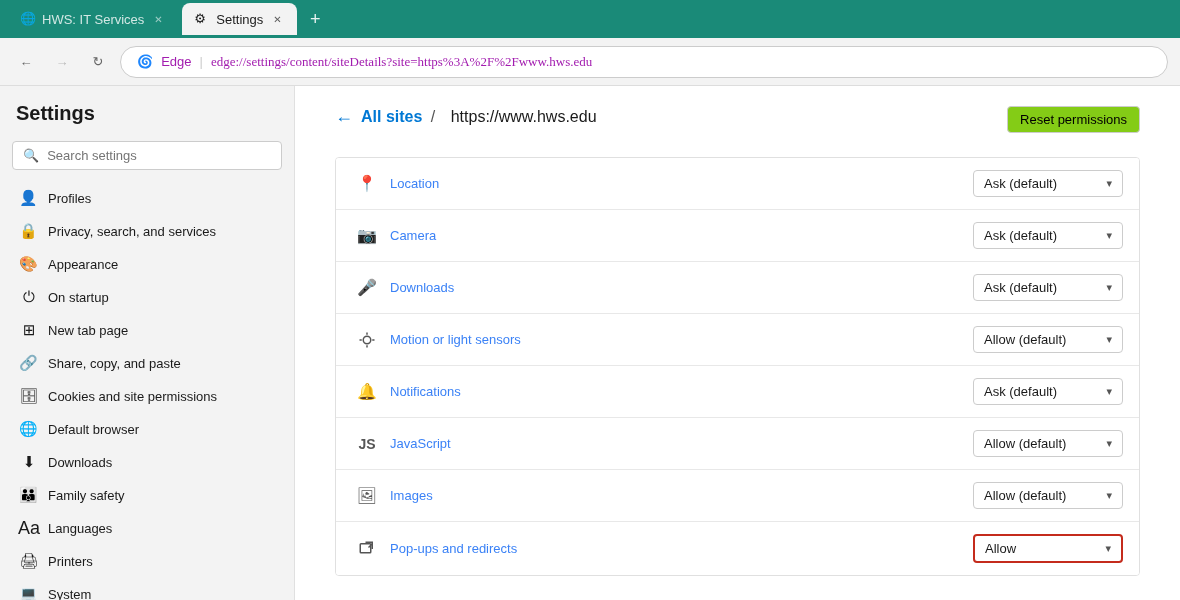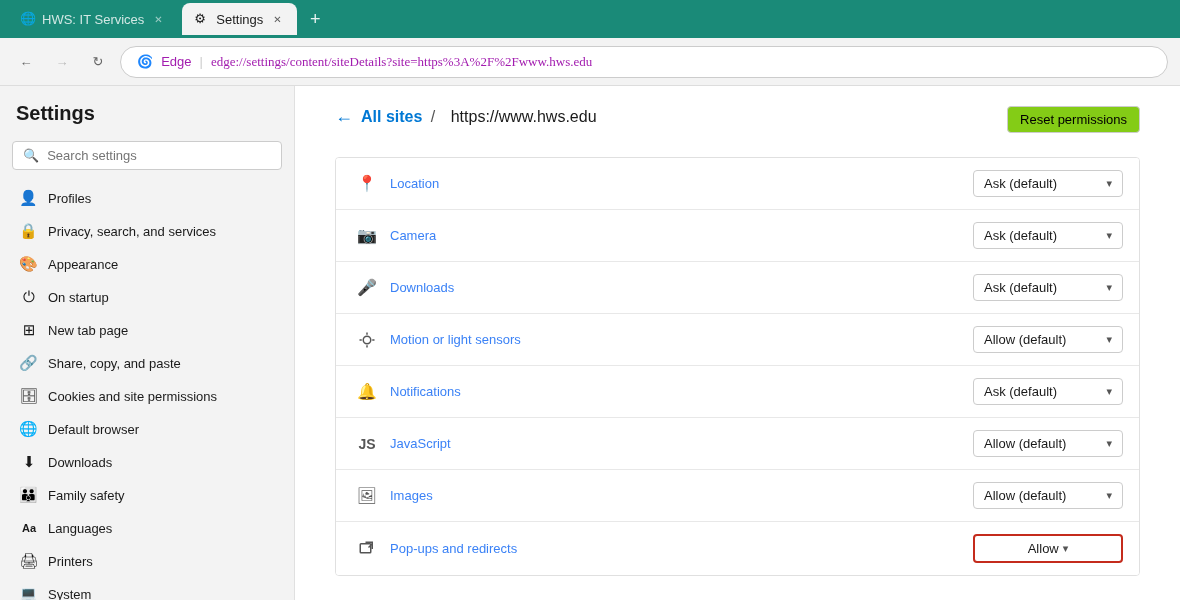--- a/index.html
+++ b/index.html
@@ -45,21 +45,21 @@
     .reset-btn { float: right; padding: 5px 12px; background: #84cc16; border: 1px solid #ccc; border-radius: 4px; cursor: pointer; font-size: 13px; margin-bottom: 10px; }
     .clearfix::after { content: ''; display: block; clear: both; }
 
     
     .permission-table { width: 100%; border: 1px solid #e0e0e0; border-radius: 4px; overflow: hidden; margin-top: 10px; }
     .perm-row { display: flex; align-items: center; padding: 12px 16px; border-bottom: 1px solid #e8e8e8; background: white; }
     .perm-row:last-child { border-bottom: none; }
     .perm-icon { width: 30px; display: flex; align-items: center; justify-content: center; color: #555; font-size: 16px; flex-shrink: 0; }
     .perm-label { flex: 1; font-size: 13px; color: #3b82f6; padding-left: 8px; }
     .perm-select { display: flex; align-items: center; gap: 4px; padding: 5px 10px; border: 1px solid #ccc; border-radius: 4px; background: white; cursor: pointer; font-size: 13px; min-width: 150px; justify-content: space-between; }
-    .perm-select.highlighted { border: 2px solid #c42b1c; justify-content: center; }
+    .perm-select.highlighted { border: 2px solid #c42b1c; }
     .chevron-down { font-size: 11px; color: #555; }
   </style>
 </head>
 <body>
 
 <div class="browser-chrome">
   <div class="tab inactive">
     <span class="tab-favicon">🌐</span>
     <span>HWS: IT Services</span>
     <span class="tab-close">✕</span>
@@ -128,21 +128,21 @@
     </div>
     <div class="nav-item">
       <span class="nav-icon">⬇</span>
       <span>Downloads</span>
     </div>
     <div class="nav-item">
       <span class="nav-icon">👪</span>
       <span>Family safety</span>
     </div>
     <div class="nav-item">
-      <span class="nav-icon" style="font-size:11px; font-weight:bold;text-align:right;">Aa</span>
+      <span class="nav-icon" style="font-size:18px; font-weight:normal;text-align:right;">Aa</span>
       <span>Languages</span>
     </div>
     <div class="nav-item">
       <span class="nav-icon">🖨</span>
       <span>Printers</span>
     </div>
     <div class="nav-item">
       <span class="nav-icon">💻</span>
       <span>System</span>
     </div>

